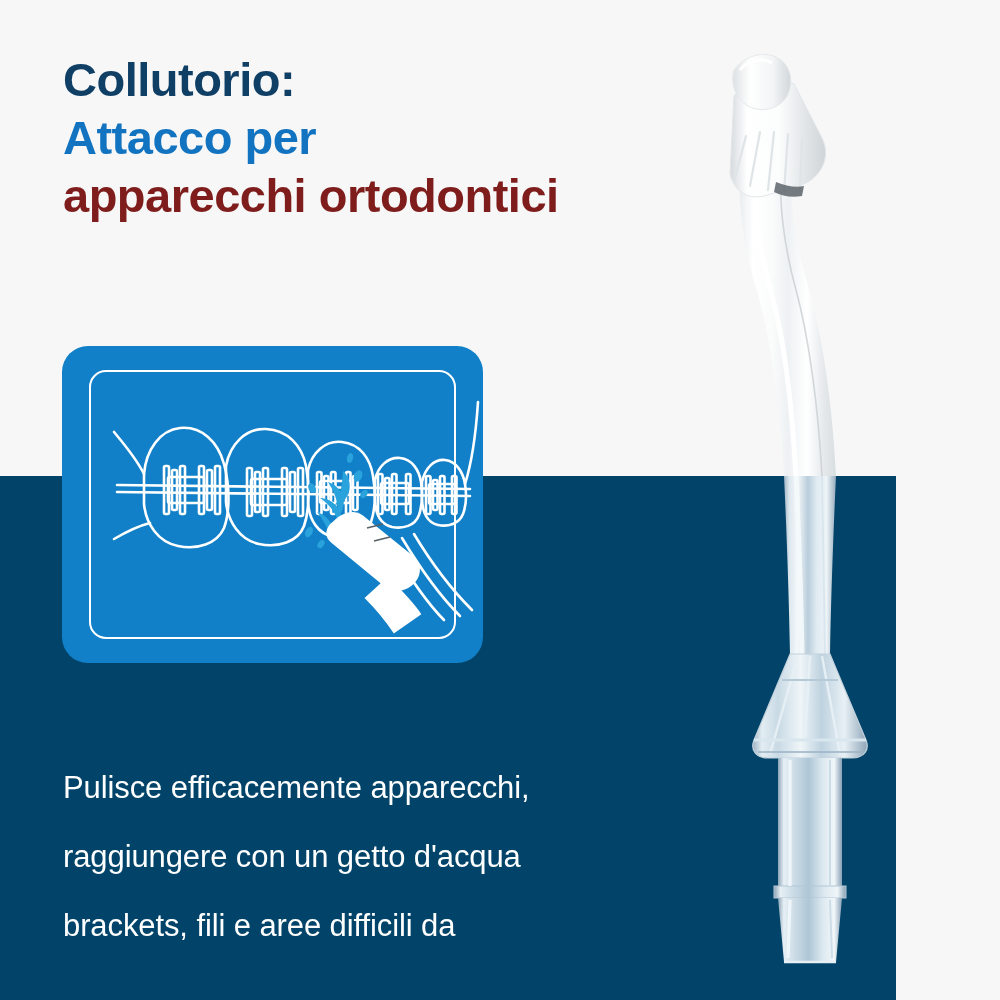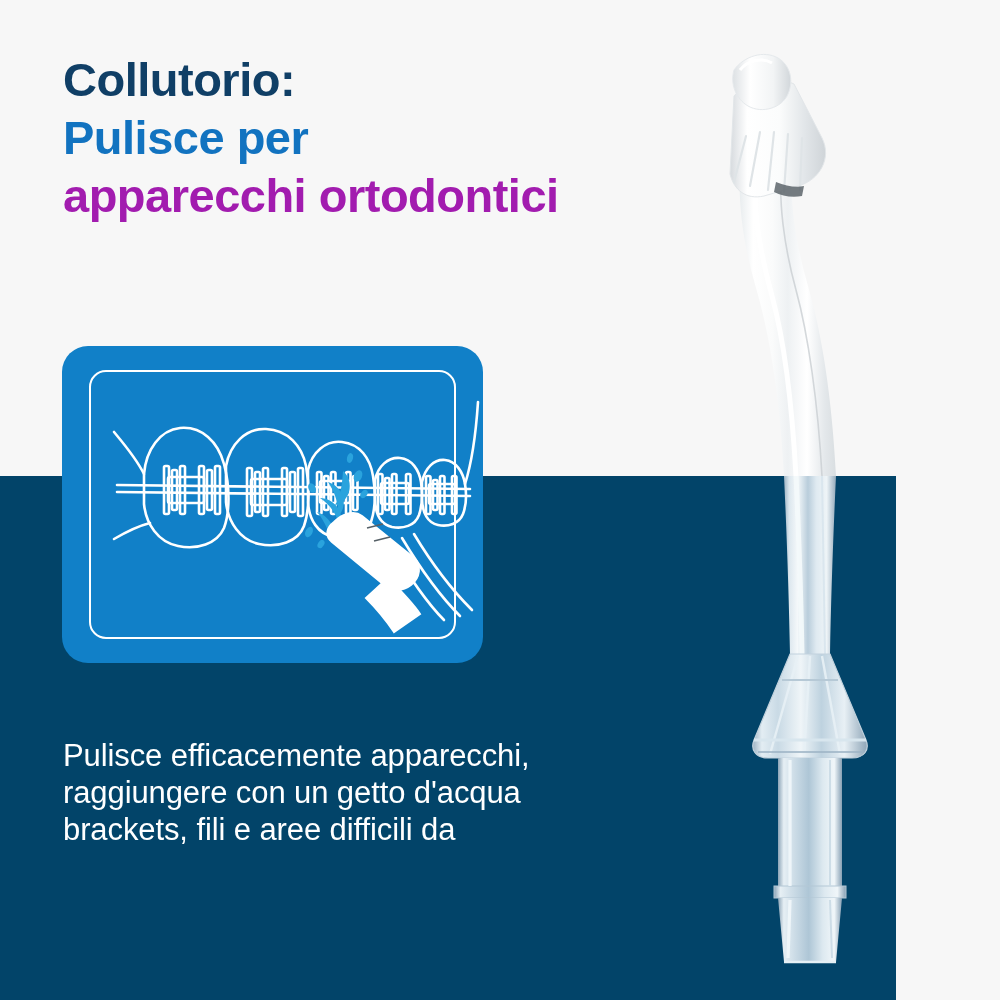--- a/index.html
+++ b/index.html
@@ -16,56 +16,56 @@
   .bg-bottom{position:absolute;left:0;top:476px;width:1000px;height:524px;background:#024469;}
 
   
   .heading{
     position:absolute;left:63px;top:51px;width:720px;
     font-size:47px;line-height:58px;font-weight:700;
     letter-spacing:-0.5px;
   }
   .heading .l1{display:block;color:#103f66;}
   .heading .l2{display:block;color:#1273c0;}
-  .heading .l3{display:block;color:#a21caf;}
+  .heading .l3{display:block;color:#7f1d1d;}
 
   
   .card{
     position:absolute;left:62px;top:346px;width:421px;height:317px;
     background:#1180c8;border-radius:26px;
   }
   .card-inner-border{
     position:absolute;left:27px;top:24px;right:27px;bottom:24px;
     border:2px solid #ffffff;border-radius:17px;box-sizing:border-box;
   }
   .card svg{position:absolute;left:0;top:0;width:421px;height:317px;}
 
   
   .body-copy{
     position:absolute;left:63px;top:737px;width:690px;
     color:#ffffff;font-size:31px;line-height:37px;font-weight:400;
     letter-spacing:-0.1px;
   }
-  .body-copy span{display:block;}
+  .body-copy span{display:block;margin-top:32px;}
 
   
   .product{position:absolute;left:690px;top:40px;width:260px;height:930px;}
   .product svg{position:absolute;left:0;top:0;width:260px;height:930px;}
 </style>
 </head>
 <body>
 
 <div class="page">
 
   <div class="bg-top"></div>
   <div class="bg-bottom"></div>
 
   <div class="heading">
     <span class="l1">Collutorio:</span>
-    <span class="l2">Pulisce per</span>
+    <span class="l2">Attacco per</span>
     <span class="l3">apparecchi ortodontici</span>
   </div>
 
   <div class="card">
     <div class="card-inner-border"></div>
 
     <svg viewBox="0 0 421 317">
       <g fill="none" stroke="#ffffff" stroke-width="2.6" stroke-linecap="round" stroke-linejoin="round">
 
         <path d="M52 86 C62 98 74 112 82 128"></path>

